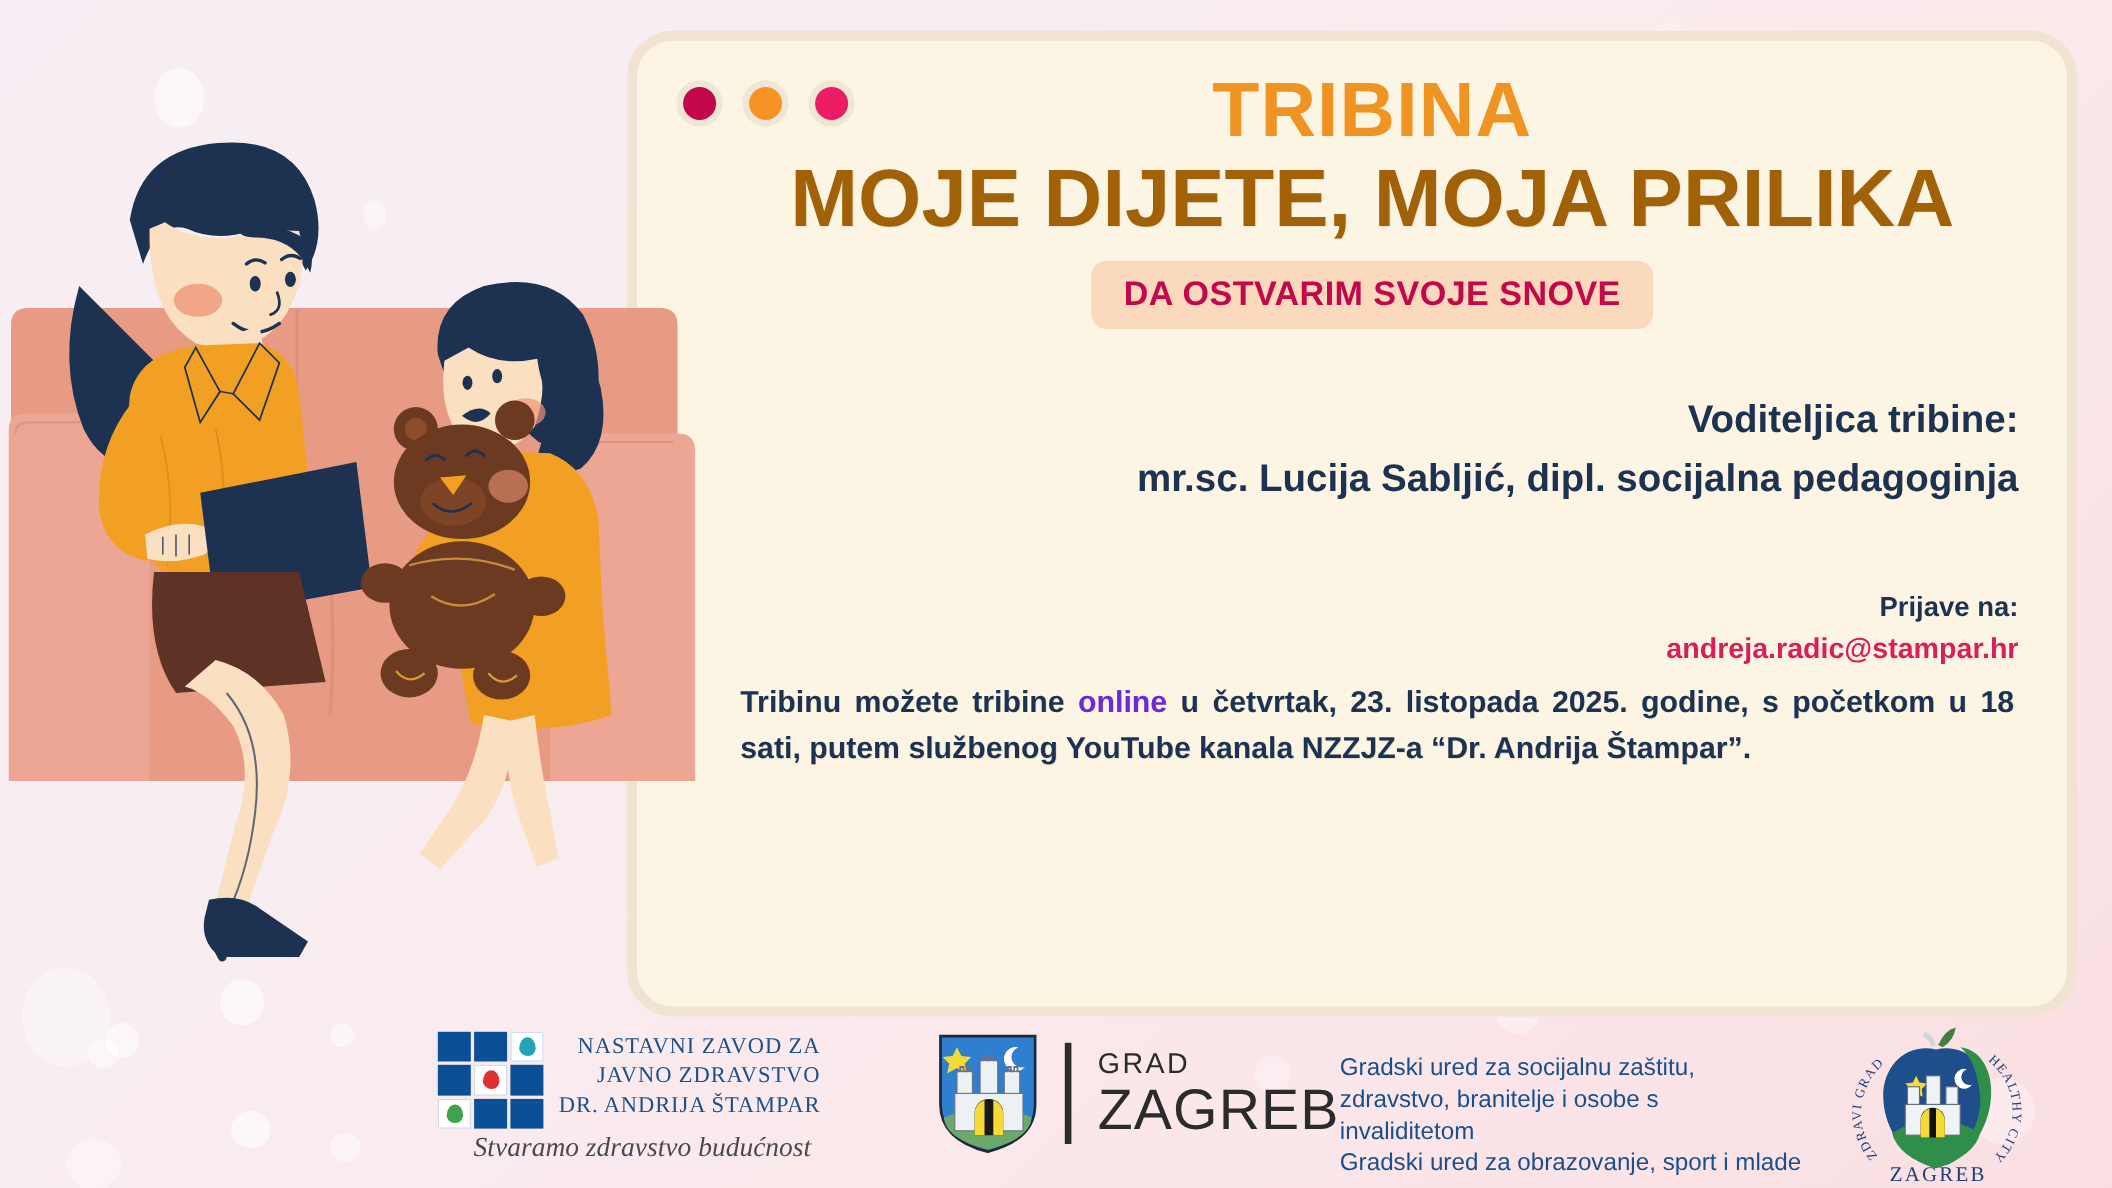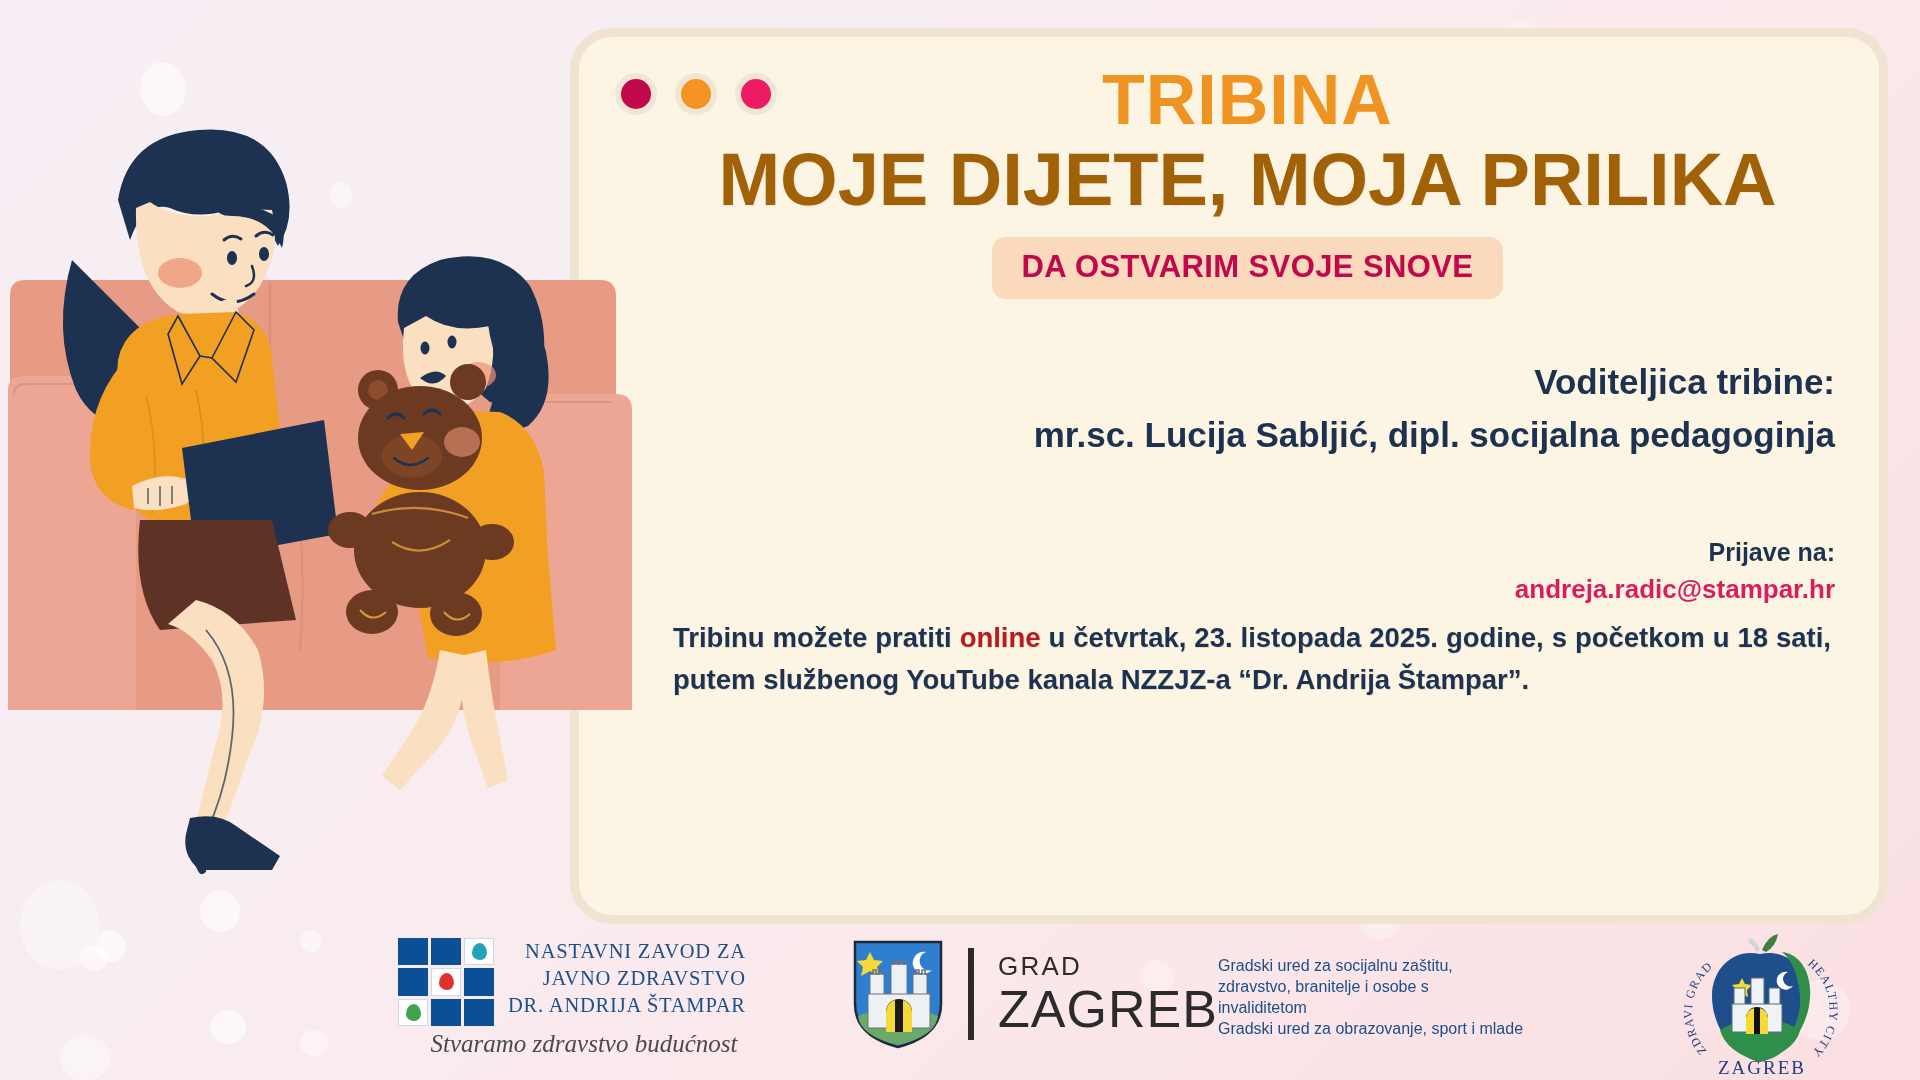--- a/index.html
+++ b/index.html
@@ -65,41 +65,41 @@
   }
   #signup .lbl { color: #1d3250; font-size: 25px; font-weight: bold; }
   #signup .mail { color: #d81e5b; font-size: 26px; font-weight: bold; }
 
   #body-text {
     position: absolute; left: 94px; right: 48px; top: 580px;
     color: #1d3250; font-size: 27.5px; font-weight: bold;
     line-height: 1.52; text-align: justify;
     text-shadow: .7px .7px 0 rgba(120,120,140,.18);
   }
-  #body-text .hl { color: #b91c1c; }
+  #body-text .hl { color: #6d28d9; }
 
   #logo-nzzjz { position: absolute; left: 398px; top: 938px; width: 372px; z-index: 4; }
   .nz-row { display: flex; align-items: flex-start; gap: 14px; }
   .nz-grid { width: 96px; height: 88px; display: grid; grid-template-columns: repeat(3,1fr); grid-template-rows: repeat(3,1fr); gap: 3px; flex: none; }
   .nz-c { background: #0b4f96; }
   .nz-c.w { background: #ffffff; border: 1px solid #cfd9e6; display: flex; align-items: center; justify-content: center; }
   .nz-blob { width: 15px; height: 17px; border-radius: 52% 48% 46% 54% / 60% 58% 42% 40%; }
   .nz-text { color: #1b4f8a; font-family: "Liberation Serif", serif; font-size: 20.5px; letter-spacing: .8px; line-height: 1.32; font-weight: 500; text-align: right; }
   .nz-slogan { color: #4a4a4a; font-family: "Liberation Serif", serif; font-style: italic; font-size: 25px; text-align: center; margin-top: 4px; }
 
   #logo-grad { position: absolute; left: 852px; top: 938px; display: flex; align-items: center; gap: 24px; z-index: 4; }
   .gz-shield { width: 92px; height: 112px; flex: none; }
   .gz-divider { width: 6px; height: 92px; background: #2b2b2b; }
   .gz-words { line-height: 1; }
   .gz-grad { font-size: 26px; color: #2b2b2b; letter-spacing: 2.2px; }
   .gz-zagreb { font-size: 52px; color: #2b2b2b; letter-spacing: 1px; margin-top: 4px; }
 
   #offices {
     position: absolute; left: 1218px; top: 955px; width: 460px;
-    color: #1b4f8a; font-size: 16px; line-height: 1.32; z-index: 4;
+    color: #1b4f8a; font-size: 22px; line-height: 1.32; z-index: 4;
   }
 
   #logo-healthy { position: absolute; left: 1672px; top: 932px; width: 180px; height: 148px; z-index: 4; }
 </style>
 </head>
 <body>
 
 <div id="bokeh">
   <div class="bk" style="left:140px;top:62px;width:46px;height:54px;opacity:.55"></div>
   <div class="bk" style="left:330px;top:182px;width:22px;height:26px;opacity:.4"></div>
@@ -263,21 +263,21 @@
   <div id="speaker">
     <div>Voditeljica tribine:</div>
     <div>mr.sc. Lucija Sabljić, dipl. socijalna pedagoginja</div>
   </div>
 
   <div id="signup">
     <div class="lbl">Prijave na:</div>
     <div class="mail">andreja.radic@stampar.hr</div>
   </div>
 
-  <div id="body-text"><span>Tribinu možete pratiti </span><span class="hl">online</span><span> u četvrtak, 23. listopada 2025. godine, s početkom u 18 sati, putem službenog YouTube kanala NZZJZ-a “Dr. Andrija Štampar”.</span></div>
+  <div id="body-text"><span>Tribinu možete tribine </span><span class="hl">online</span><span> u četvrtak, 23. listopada 2025. godine, s početkom u 18 sati, putem službenog YouTube kanala NZZJZ-a “Dr. Andrija Štampar”.</span></div>
 
 </div>
 
 <div id="logo-nzzjz">
   <div class="nz-row">
     <div class="nz-grid">
       <div class="nz-c"></div>
       <div class="nz-c"></div>
       <div class="nz-c w">
           <div class="nz-blob" style="background:#22a3b8"></div>

